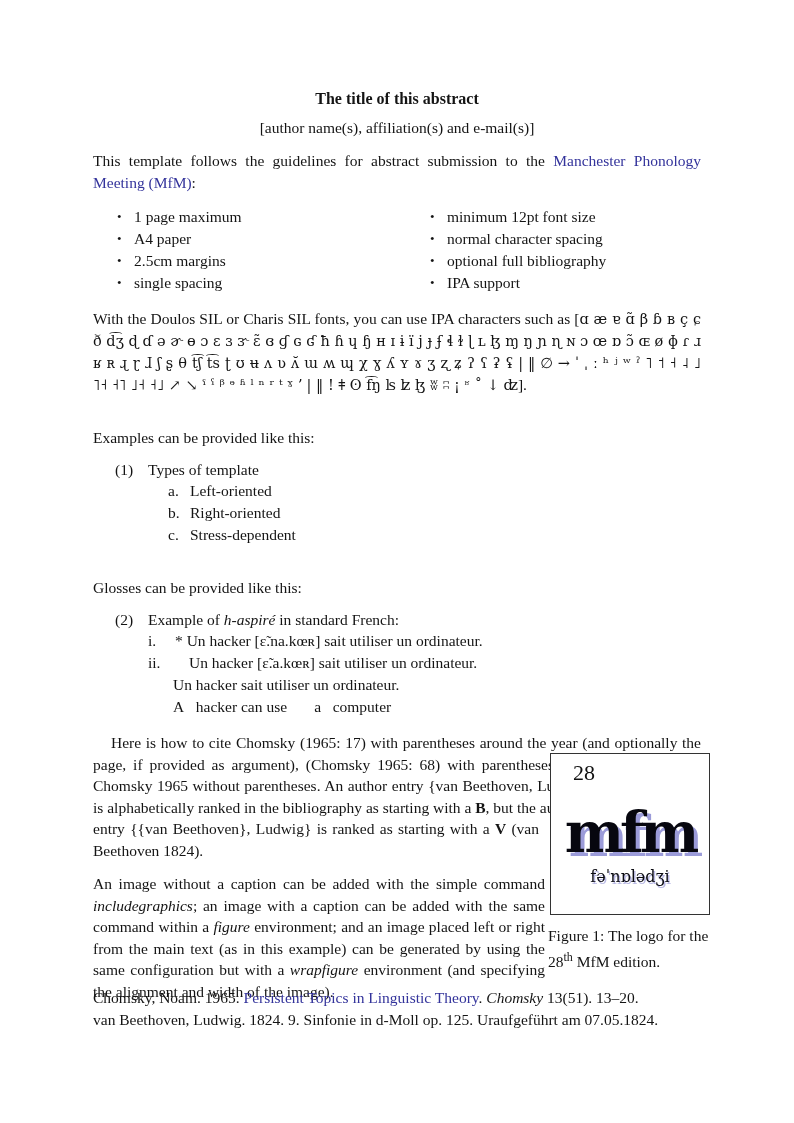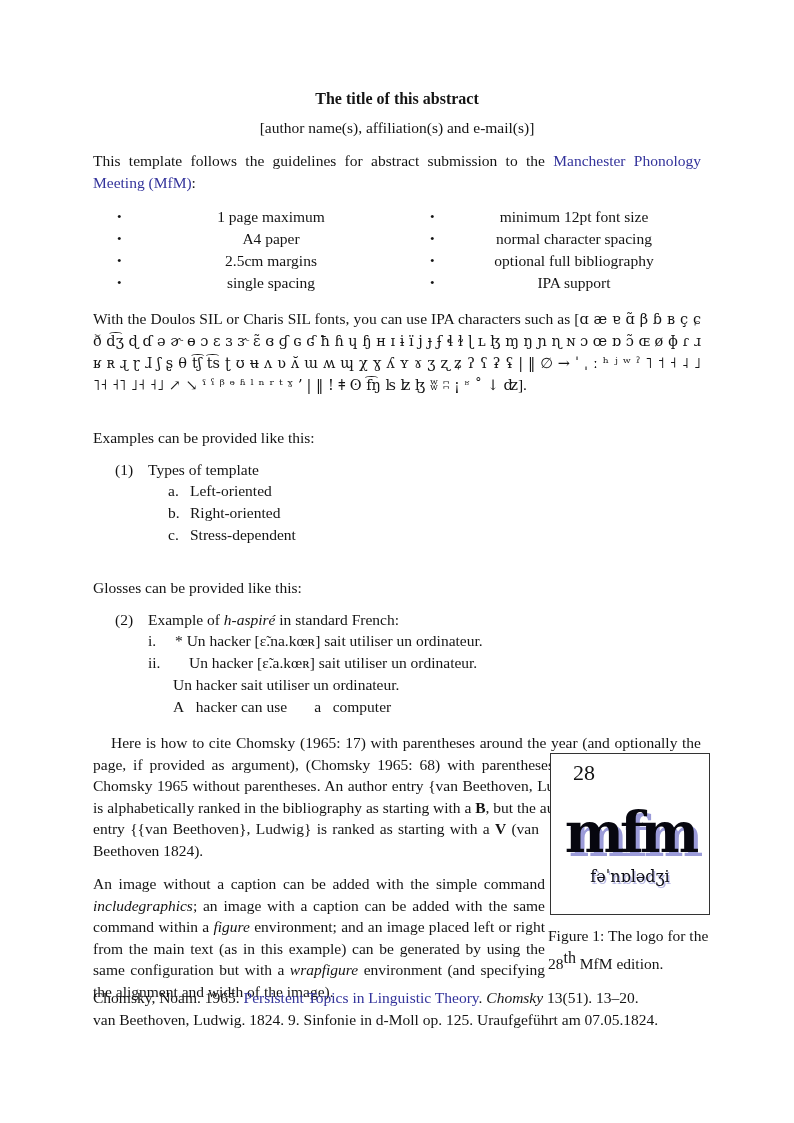--- a/index.html
+++ b/index.html
@@ -17,21 +17,21 @@
   }
   .content { padding: 88px 93px 0 93px; }
   .title { text-align: center; font-weight: bold; font-size: 16px; }
   .authors { text-align: center; margin-top: 7px; }
   .para { text-align: justify; }
   .intro { margin-top: 12px; }
   .link { color: #33339b; text-decoration: none; cursor: pointer; }
   .cols { display: flex; margin-top: 13px; }
   .col-left { width: 315px; padding-left: 24px; }
   .col-right { flex: 1; padding-left: 22px; }
-  .blist { list-style: none; text-align: center; }
+  .blist { list-style: none; }
   .blist li { position: relative; padding-left: 17px; line-height: 22px; }
   .blist li::before { content: "•"; position: absolute; left: 0; font-size: 13px; }
   .ipa-para { margin-top: 14px; line-height: 22px; }
   .ipa-chars { font-family: "DejaVu Serif", "DejaVu Sans", serif; font-size: 14.5px; }
   .sect { margin-top: 31px; }
   .ex-row { display: flex; margin-top: 10px; padding-left: 22px; }
   .ex-num { width: 33px; flex: none; }
   .sub-row { display: flex; padding-left: 75px; line-height: 22px; }
   .sub-marker { width: 22px; flex: none; }
   .g-sub { padding-left: 55px; }
@@ -54,21 +54,21 @@
     font-family: "DejaVu Serif", serif; font-weight: 900; font-size: 56px; line-height: 56px;
     letter-spacing: -4px; color: #07070f;
     text-shadow: 4px 4px 0 #9b9bd9;
   }
   .logo-ipa {
     position: absolute; left: 50%; top: 112px; transform: translateX(-50%);
     font-family: "DejaVu Serif", "DejaVu Sans", serif; font-size: 16px; color: #0a0a12;
     text-shadow: 1.5px 1.5px 0 #b9b9e4; white-space: nowrap;
   }
   .figure-caption { position: absolute; left: 548px; top: 925px; width: 172px; line-height: 21.5px; }
-  .figure-caption sup { font-size: 16px; margin-top: 12px; }
+  .figure-caption sup { font-size: 12px; margin-top: 12px; }
   .refs { position: absolute; left: 93px; top: 987px; width: 620px; }
   .ref { line-height: 21.5px; }
 </style>
 </head>
 <body>
 
 <div class="page">
   <div class="content">
 
     <div class="title">The title of this abstract</div>

